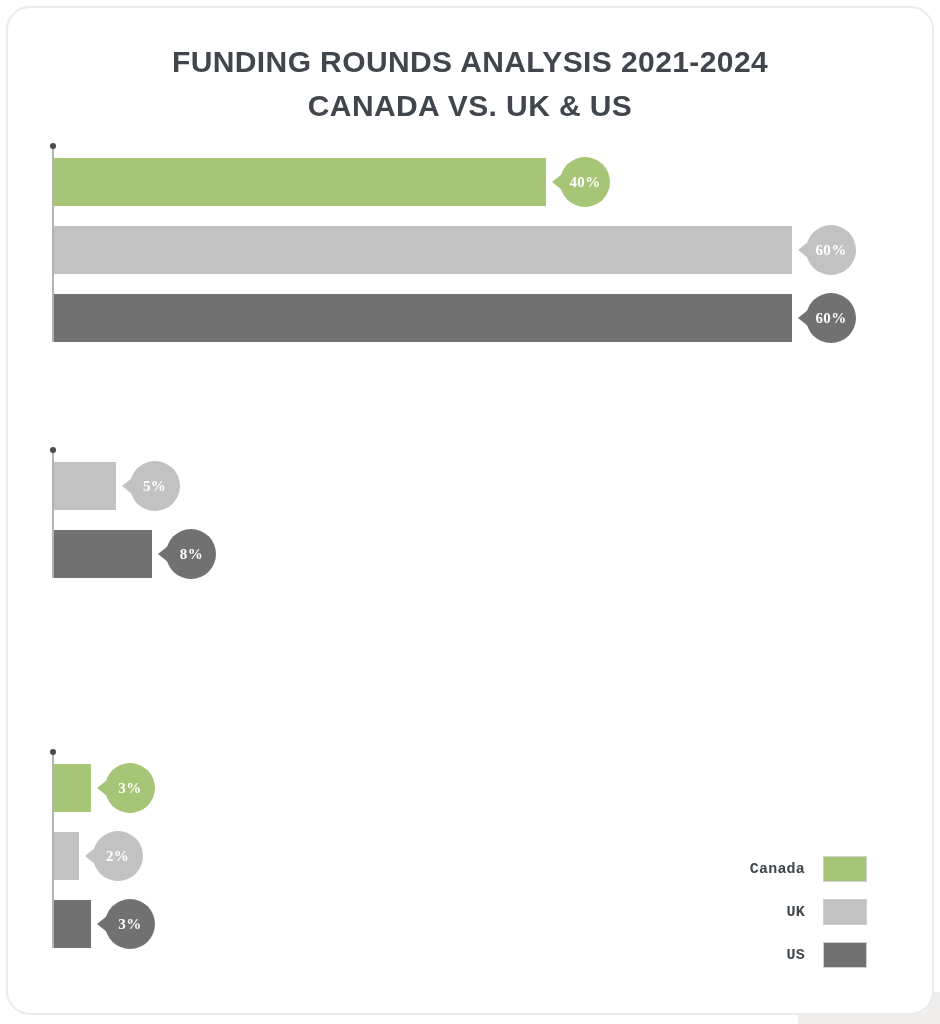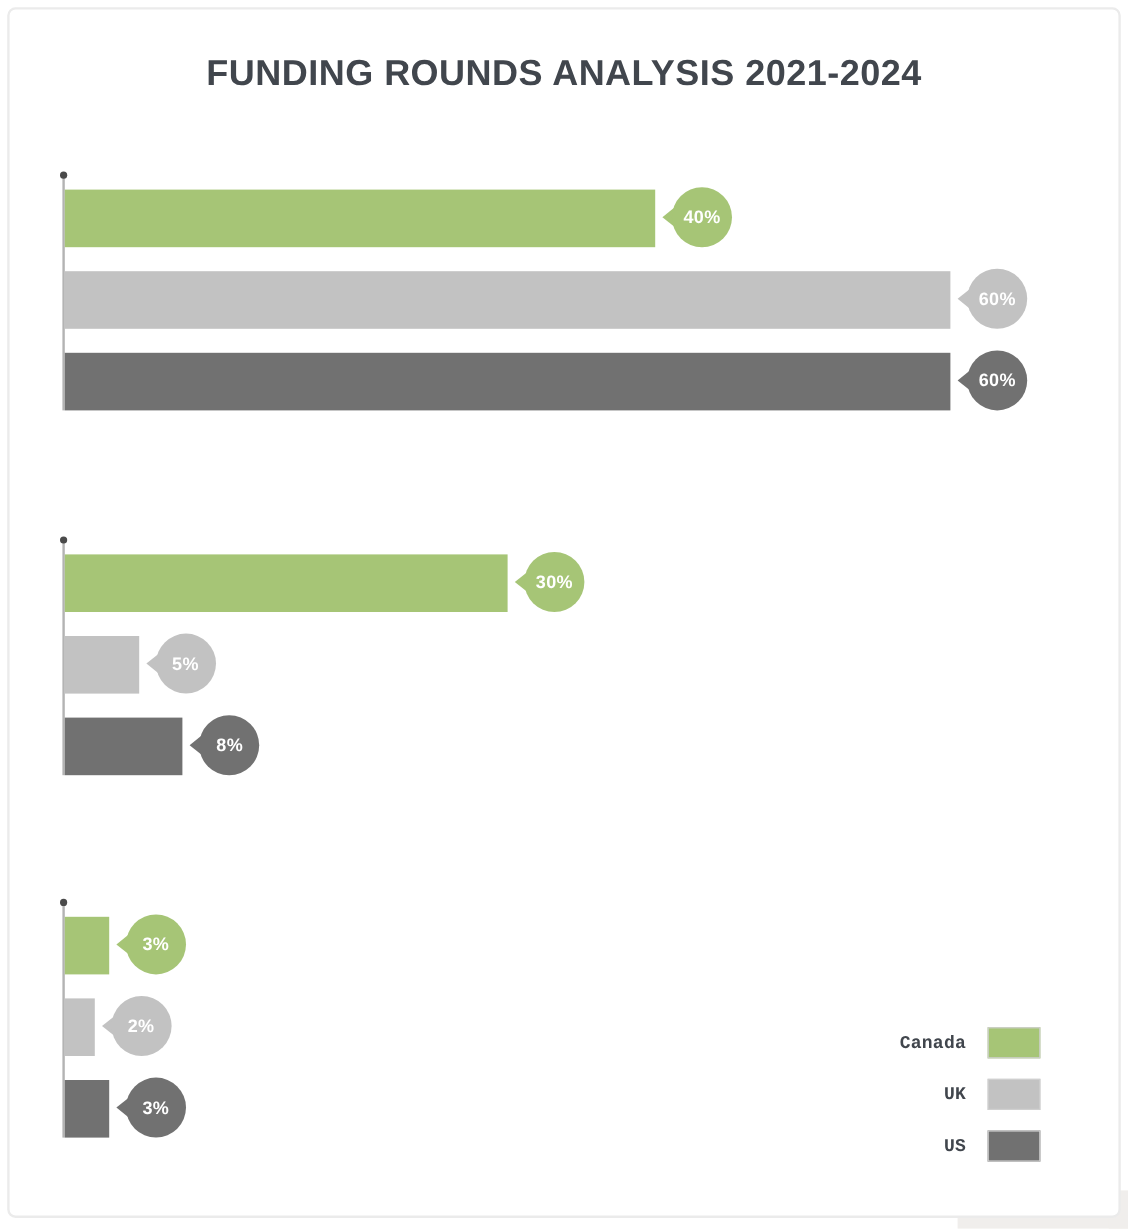--- a/index.html
+++ b/index.html
@@ -32,21 +32,21 @@
   }
 
   .card {
     position: absolute;
     top: 6px;
     left: 6px;
     right: 6px;
     bottom: 9px;
     background: var(--cardBg, #ffffff);
     border: 2px solid var(--cardBorder, #ebebeb);
-    border-radius: 7px;
+    border-radius: 24px;
   }
 
   .chart-title {
     position: absolute;
     top: 32px;
     left: 0;
     width: 100%;
     text-align: center;
     color: var(--title, #3f444a);
     font-size: 30px;
@@ -83,23 +83,24 @@
     top: -2px;
     left: -4px;
     width: 6px;
     height: 6px;
     border-radius: 50%;
     background: var(--axisDot, #4a4a4a);
   }
 
   .bar-row {
     display: flex;
-    align-items: flex-end;
+    align-items: center;
     height: 48px;
     margin-bottom: 20px;
+    font-family: Liberation Serif, serif;
   }
   .bar-row:last-child { margin-bottom: 0; }
 
   .canada { --c: var(--canada, #a9c77a); }
   .uk     { --c: var(--uk, #c2c2c2); }
   .us     { --c: var(--us, #717171); }
 
   .bar {
     height: 48px;
     background: var(--c);
@@ -166,20 +167,21 @@
 </head>
 <body>
 
 <div class="corner-patch"></div>
 <div class="corner-patch-nub"></div>
 
 <div class="card">
 
   <div class="chart-title">
     <div>FUNDING ROUNDS ANALYSIS 2021-2024</div>
+    <div>CANADA VS. UK &amp; US</div>
   </div>
 
   <section class="group group-private">
     <div class="chart">
       <span class="axis-dot"></span>
       <div class="bar-row">
         <div class="bar canada" style="width: 492px;"></div>
         <div class="bubble canada">
           <span class="bubble-tail"></span>
           <span class="bubble-circle">
@@ -204,29 +206,20 @@
               <span>60%</span>
             </span>
         </div>
       </div>
     </div>
   </section>
 
   <section class="group group-grant">
     <div class="chart">
       <span class="axis-dot"></span>
-      <div class="bar-row">
-        <div class="bar canada" style="width: 369px;"></div>
-        <div class="bubble canada">
-          <span class="bubble-tail"></span>
-          <span class="bubble-circle">
-              <span>30%</span>
-            </span>
-        </div>
-      </div>
       <div class="bar-row">
         <div class="bar uk" style="width: 61.5px;"></div>
         <div class="bubble uk">
           <span class="bubble-tail"></span>
           <span class="bubble-circle">
               <span>5%</span>
             </span>
         </div>
       </div>
       <div class="bar-row">

